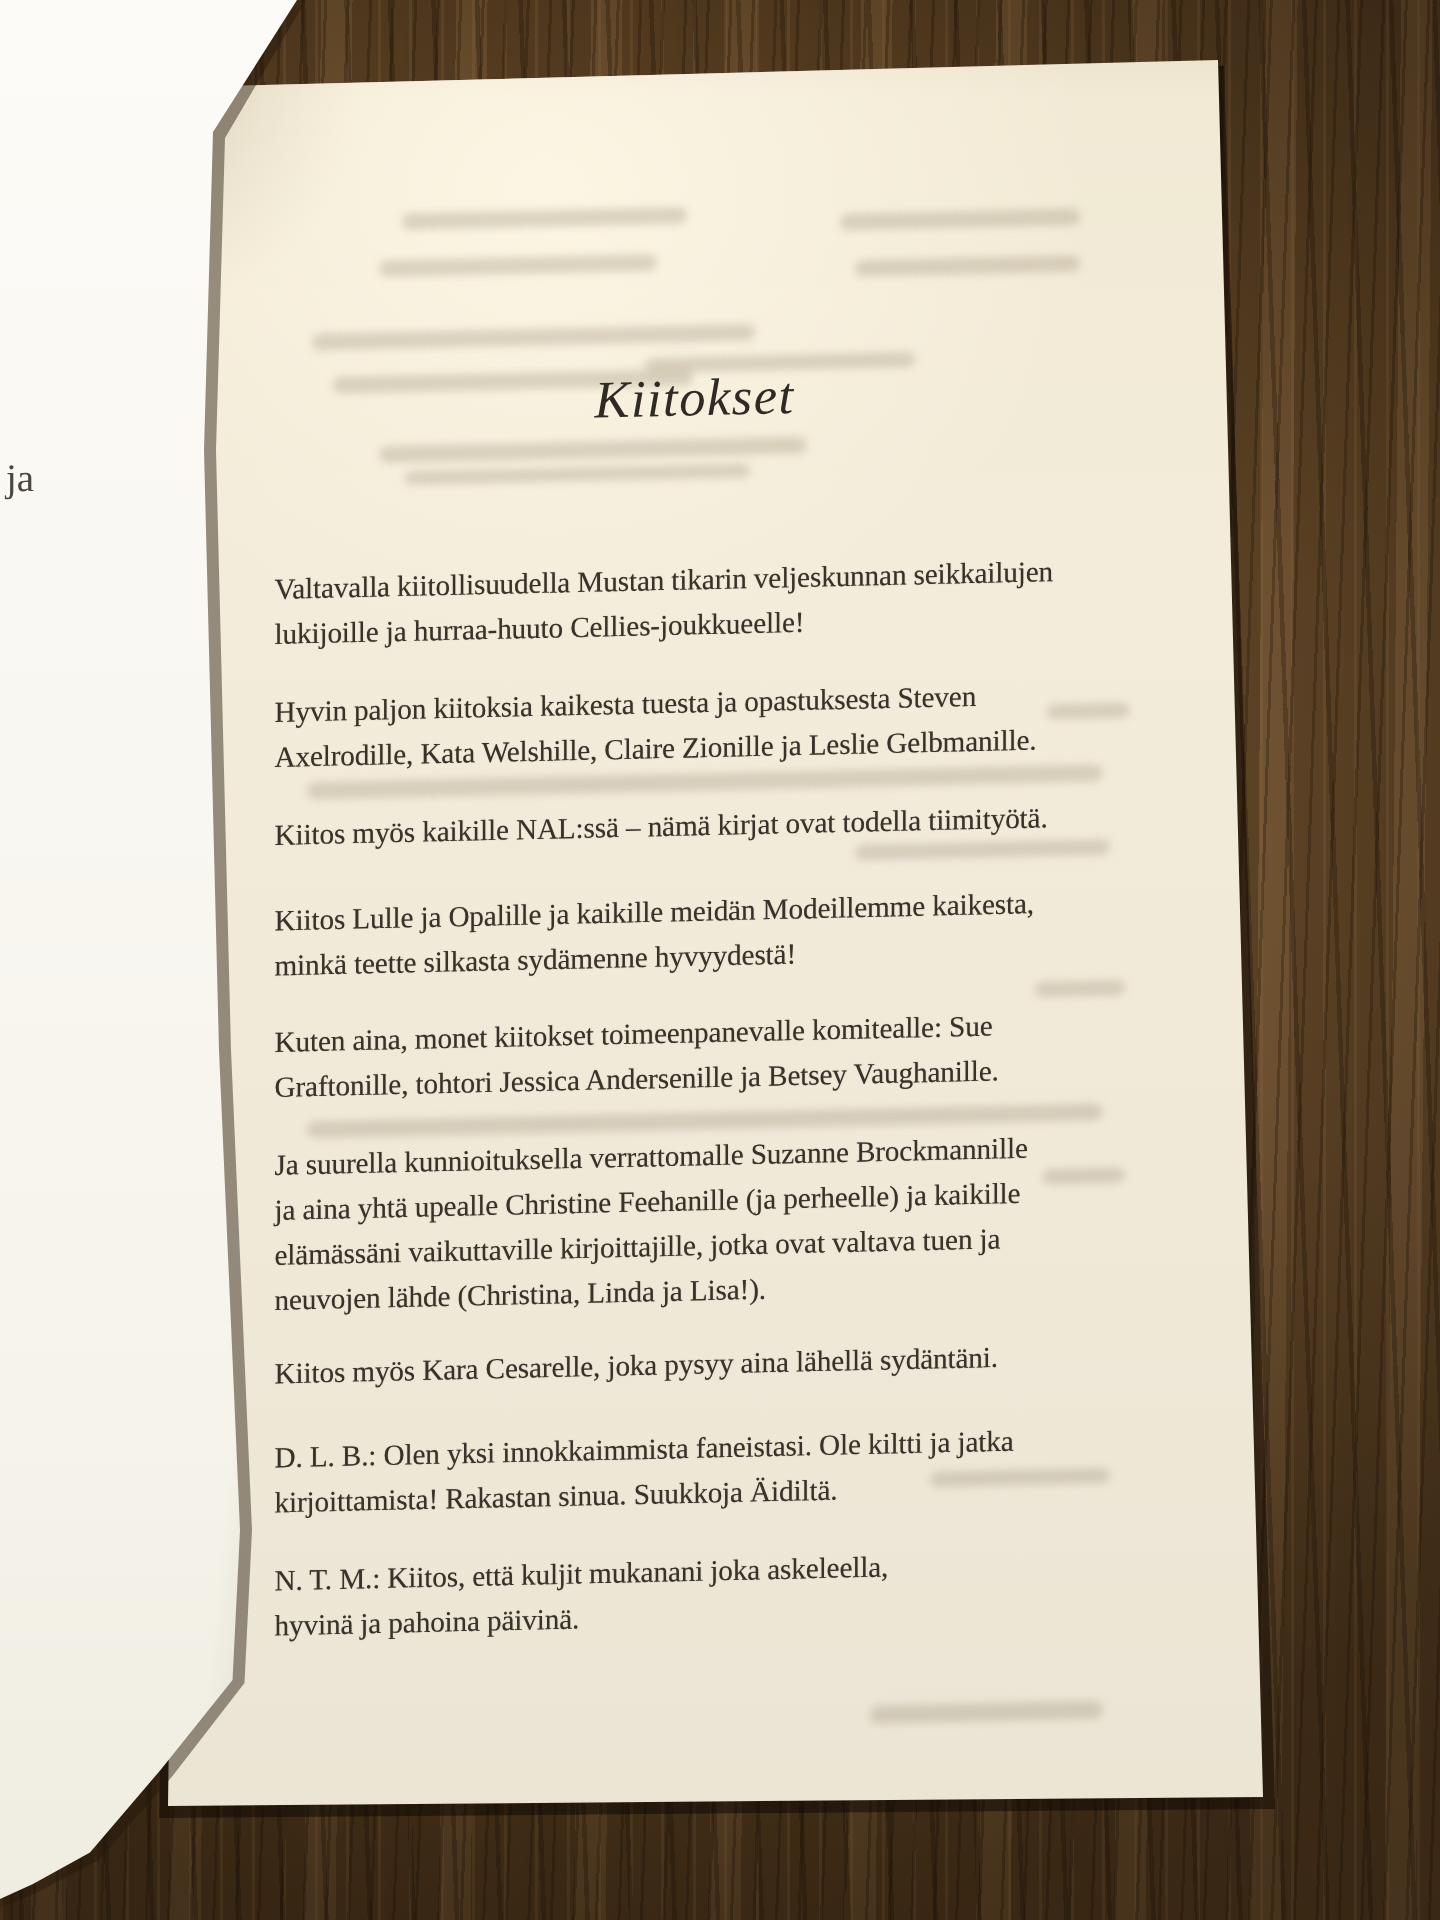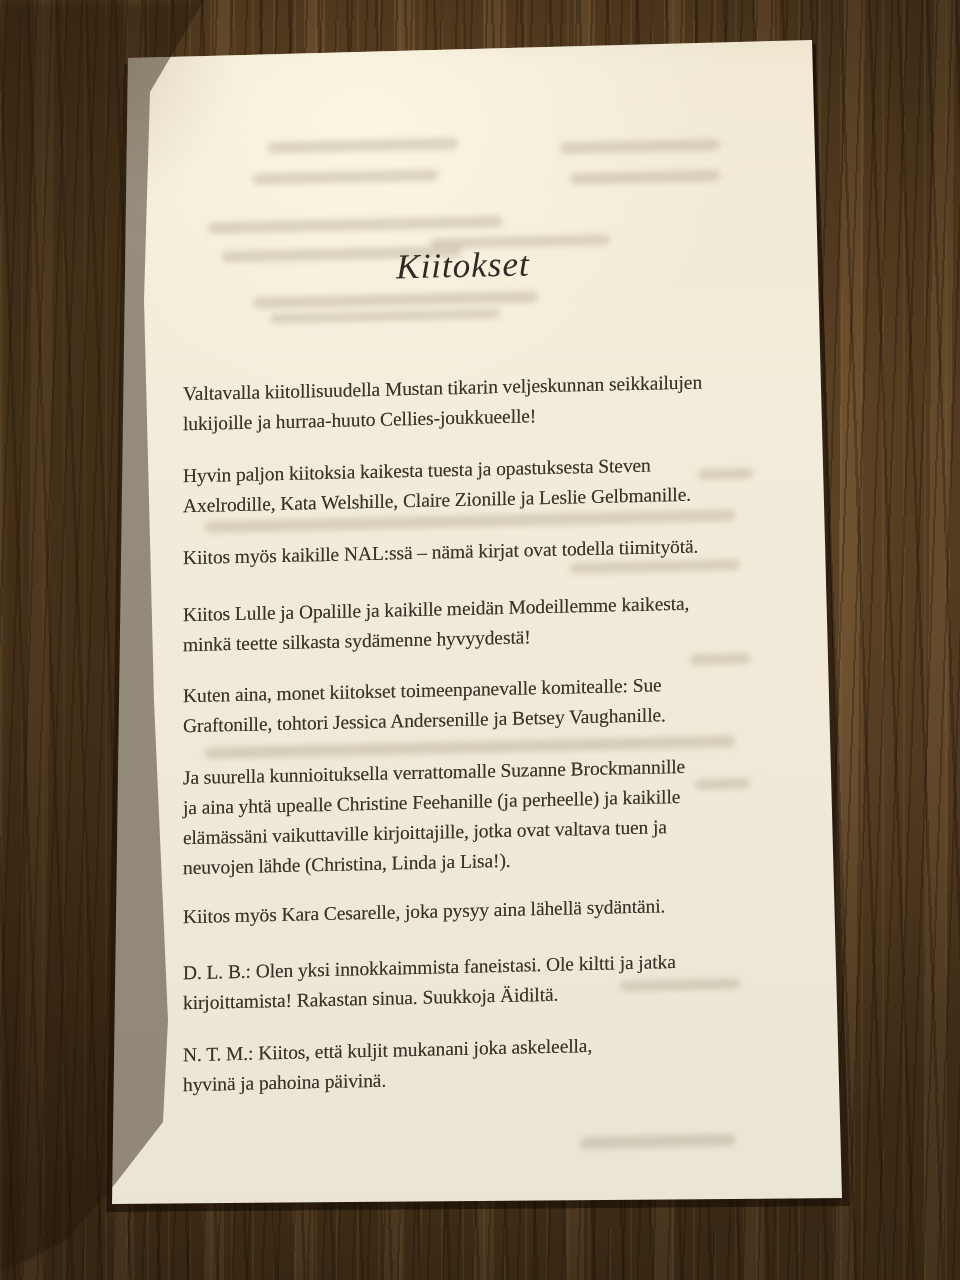--- a/index.html
+++ b/index.html
@@ -138,13 +138,16 @@
       <span class="line">D. L. B.: Olen yksi innokkaimmista faneistasi. Ole kiltti ja jatka</span>
       <span class="line">kirjoittamista! Rakastan sinua. Suukkoja Äidiltä.</span>
     </p>
     <p class="para p9">
       <span class="line">N. T. M.: Kiitos, että kuljit mukanani joka askeleella,</span>
       <span class="line">hyvinä ja pahoina päivinä.</span>
     </p>
   </div>
 
   <div class="left-page-shadow"></div>
+  <div class="left-page">
+    <span class="fragment">ja</span>
+  </div>
 </div>
 
 </body></html>

